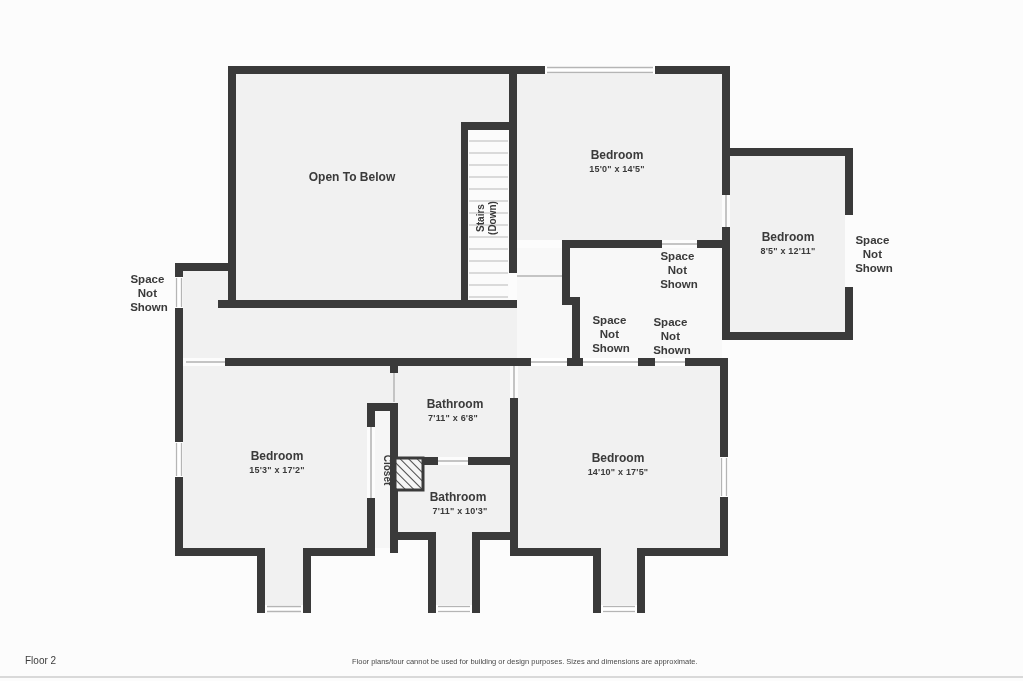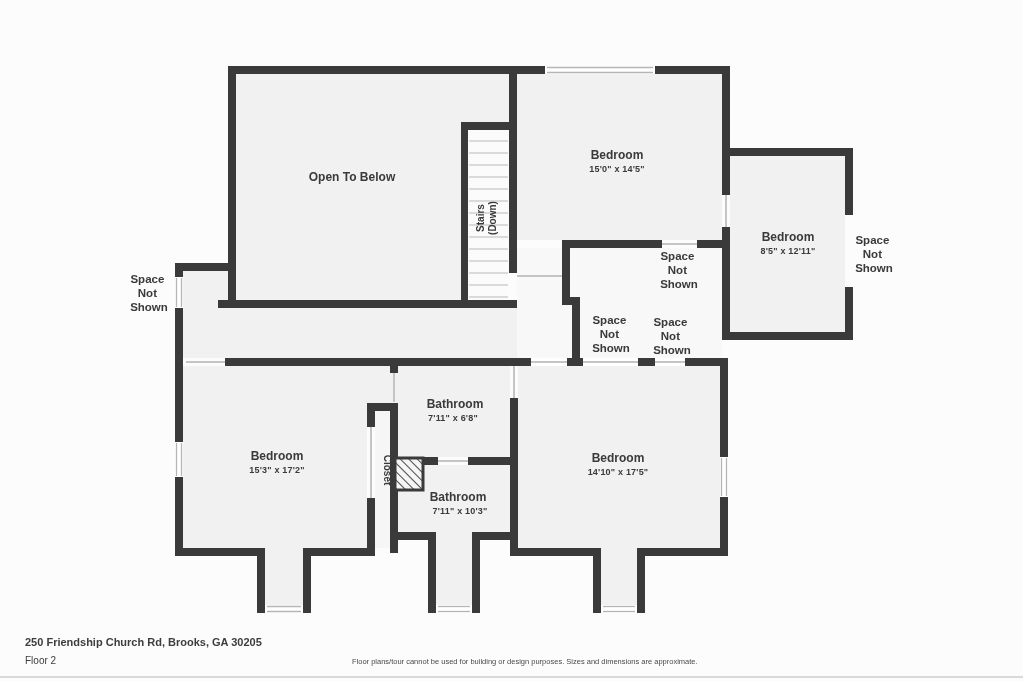--- a/index.html
+++ b/index.html
@@ -259,17 +259,16 @@
       </text>
       <text class="sns" text-anchor="middle">
         <tspan x="874" y="244">Space</tspan>
         <tspan x="874" y="258">Not</tspan>
         <tspan x="874" y="272">Shown</tspan>
       </text>
     </g>
   </svg>
 
   
-  <div class="footer-address">250 Friendship Church Rd, Brooks, GA 30205</div>
   <div class="footer-floor">Floor 2</div>
   <div class="footer-disclaimer">Floor plans/tour cannot be used for building or design purposes. Sizes and dimensions are approximate.</div>
   <div class="footer-line"></div>
 </div>
 
 </body></html>

